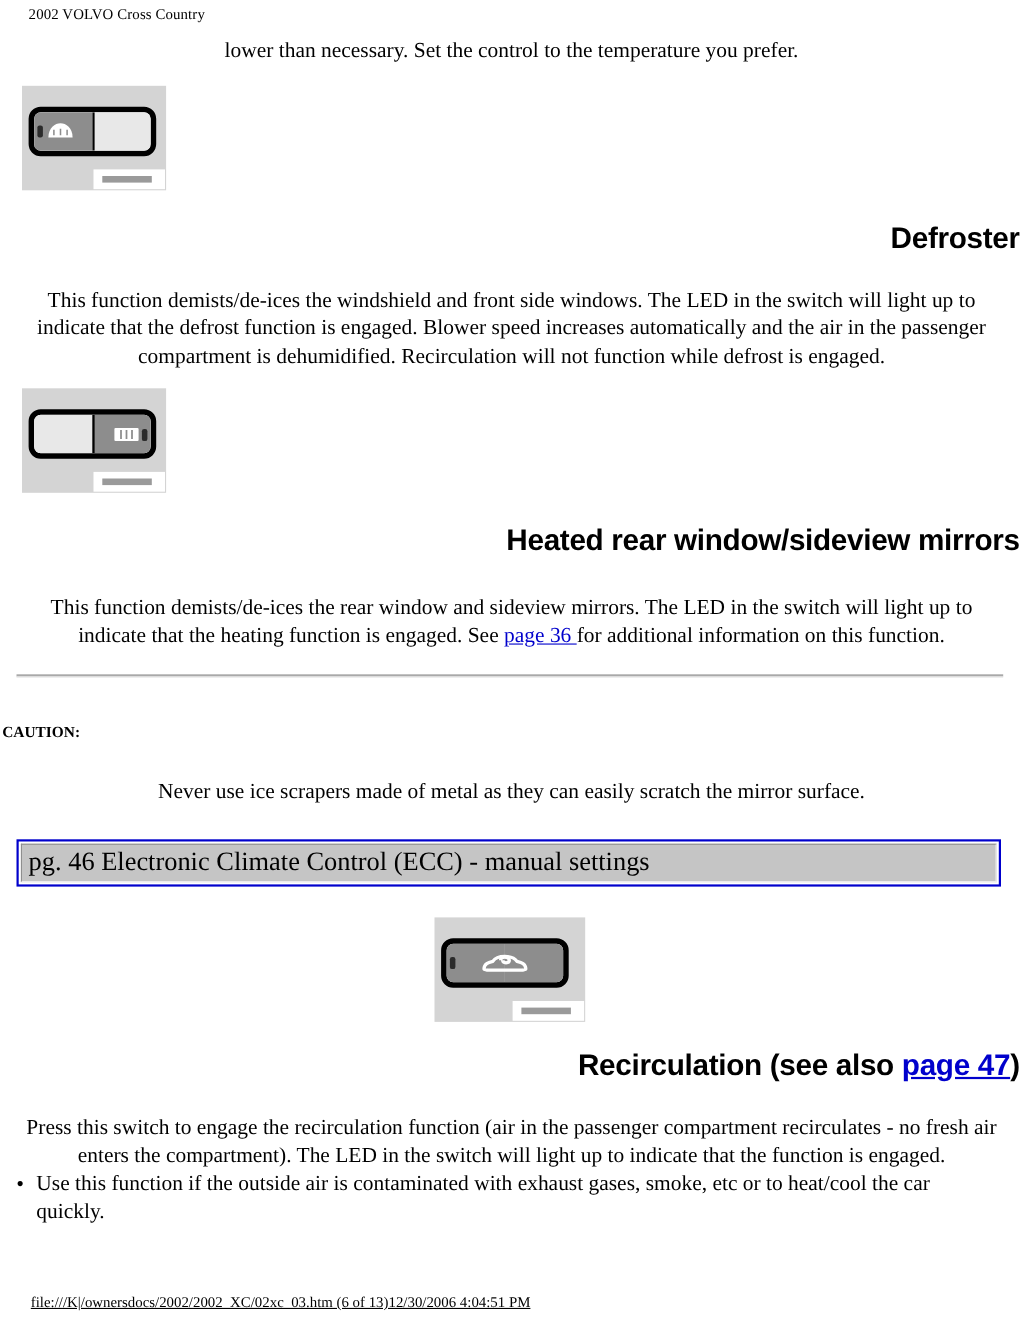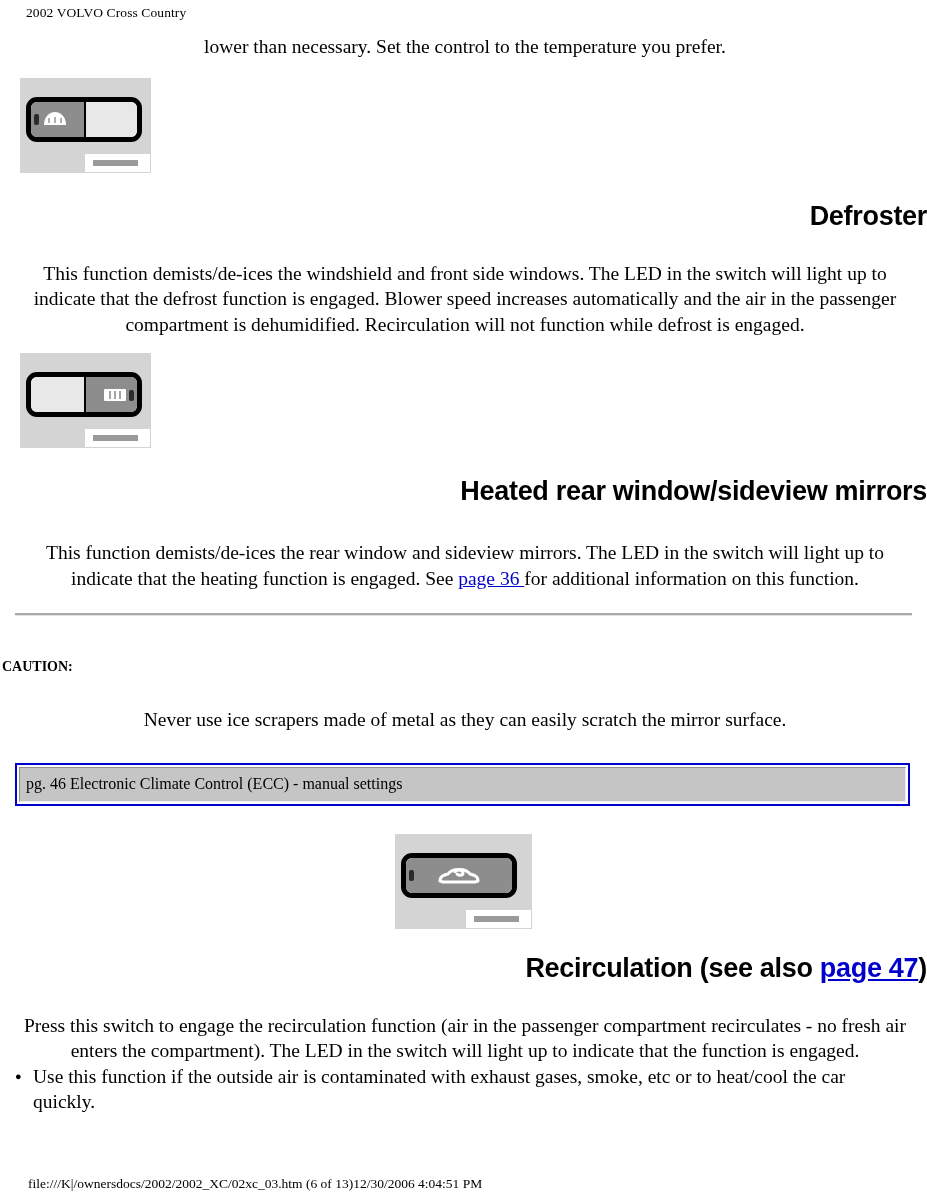--- a/index.html
+++ b/index.html
@@ -195,21 +195,21 @@
     box-sizing: border-box;
     width: 895px;
   }
   .nav-box-inner {
     background: #c5c5c5;
     border: 1px solid #8f8f8f;
     border-right-color: #efefef;
     border-bottom-color: #efefef;
     padding: 4px 6px 5px 6px;
     font-family: "Liberation Serif", "DejaVu Serif", serif;
-    font-size: 16px;
+    font-size: 24px;
     line-height: 24px;
     color: #000;
     box-sizing: border-box;
   }
 
   ul.bullets {
     margin: 0;
     padding: 0 28px 0 15px;
     list-style: none;
   }
@@ -232,20 +232,21 @@
   
   .doc-footer {
     position: absolute;
     left: 28px;
     bottom: 8px;
     font-family: "Liberation Serif", "DejaVu Serif", serif;
     font-size: 13.5px;
     line-height: 16px;
     color: #000;
     white-space: nowrap;
+    text-decoration: underline;
   }
   .sp-16 { height: 16px; }
   .sp-18 { height: 18px; }
   .sp-22 { height: 22px; }
   .sp-24 { height: 24px; }
   .sp-28 { height: 28px; }
   .sp-30 { height: 30px; }
   .sp-34 { height: 34px; }
   .sp-38 { height: 38px; }
 </style>

